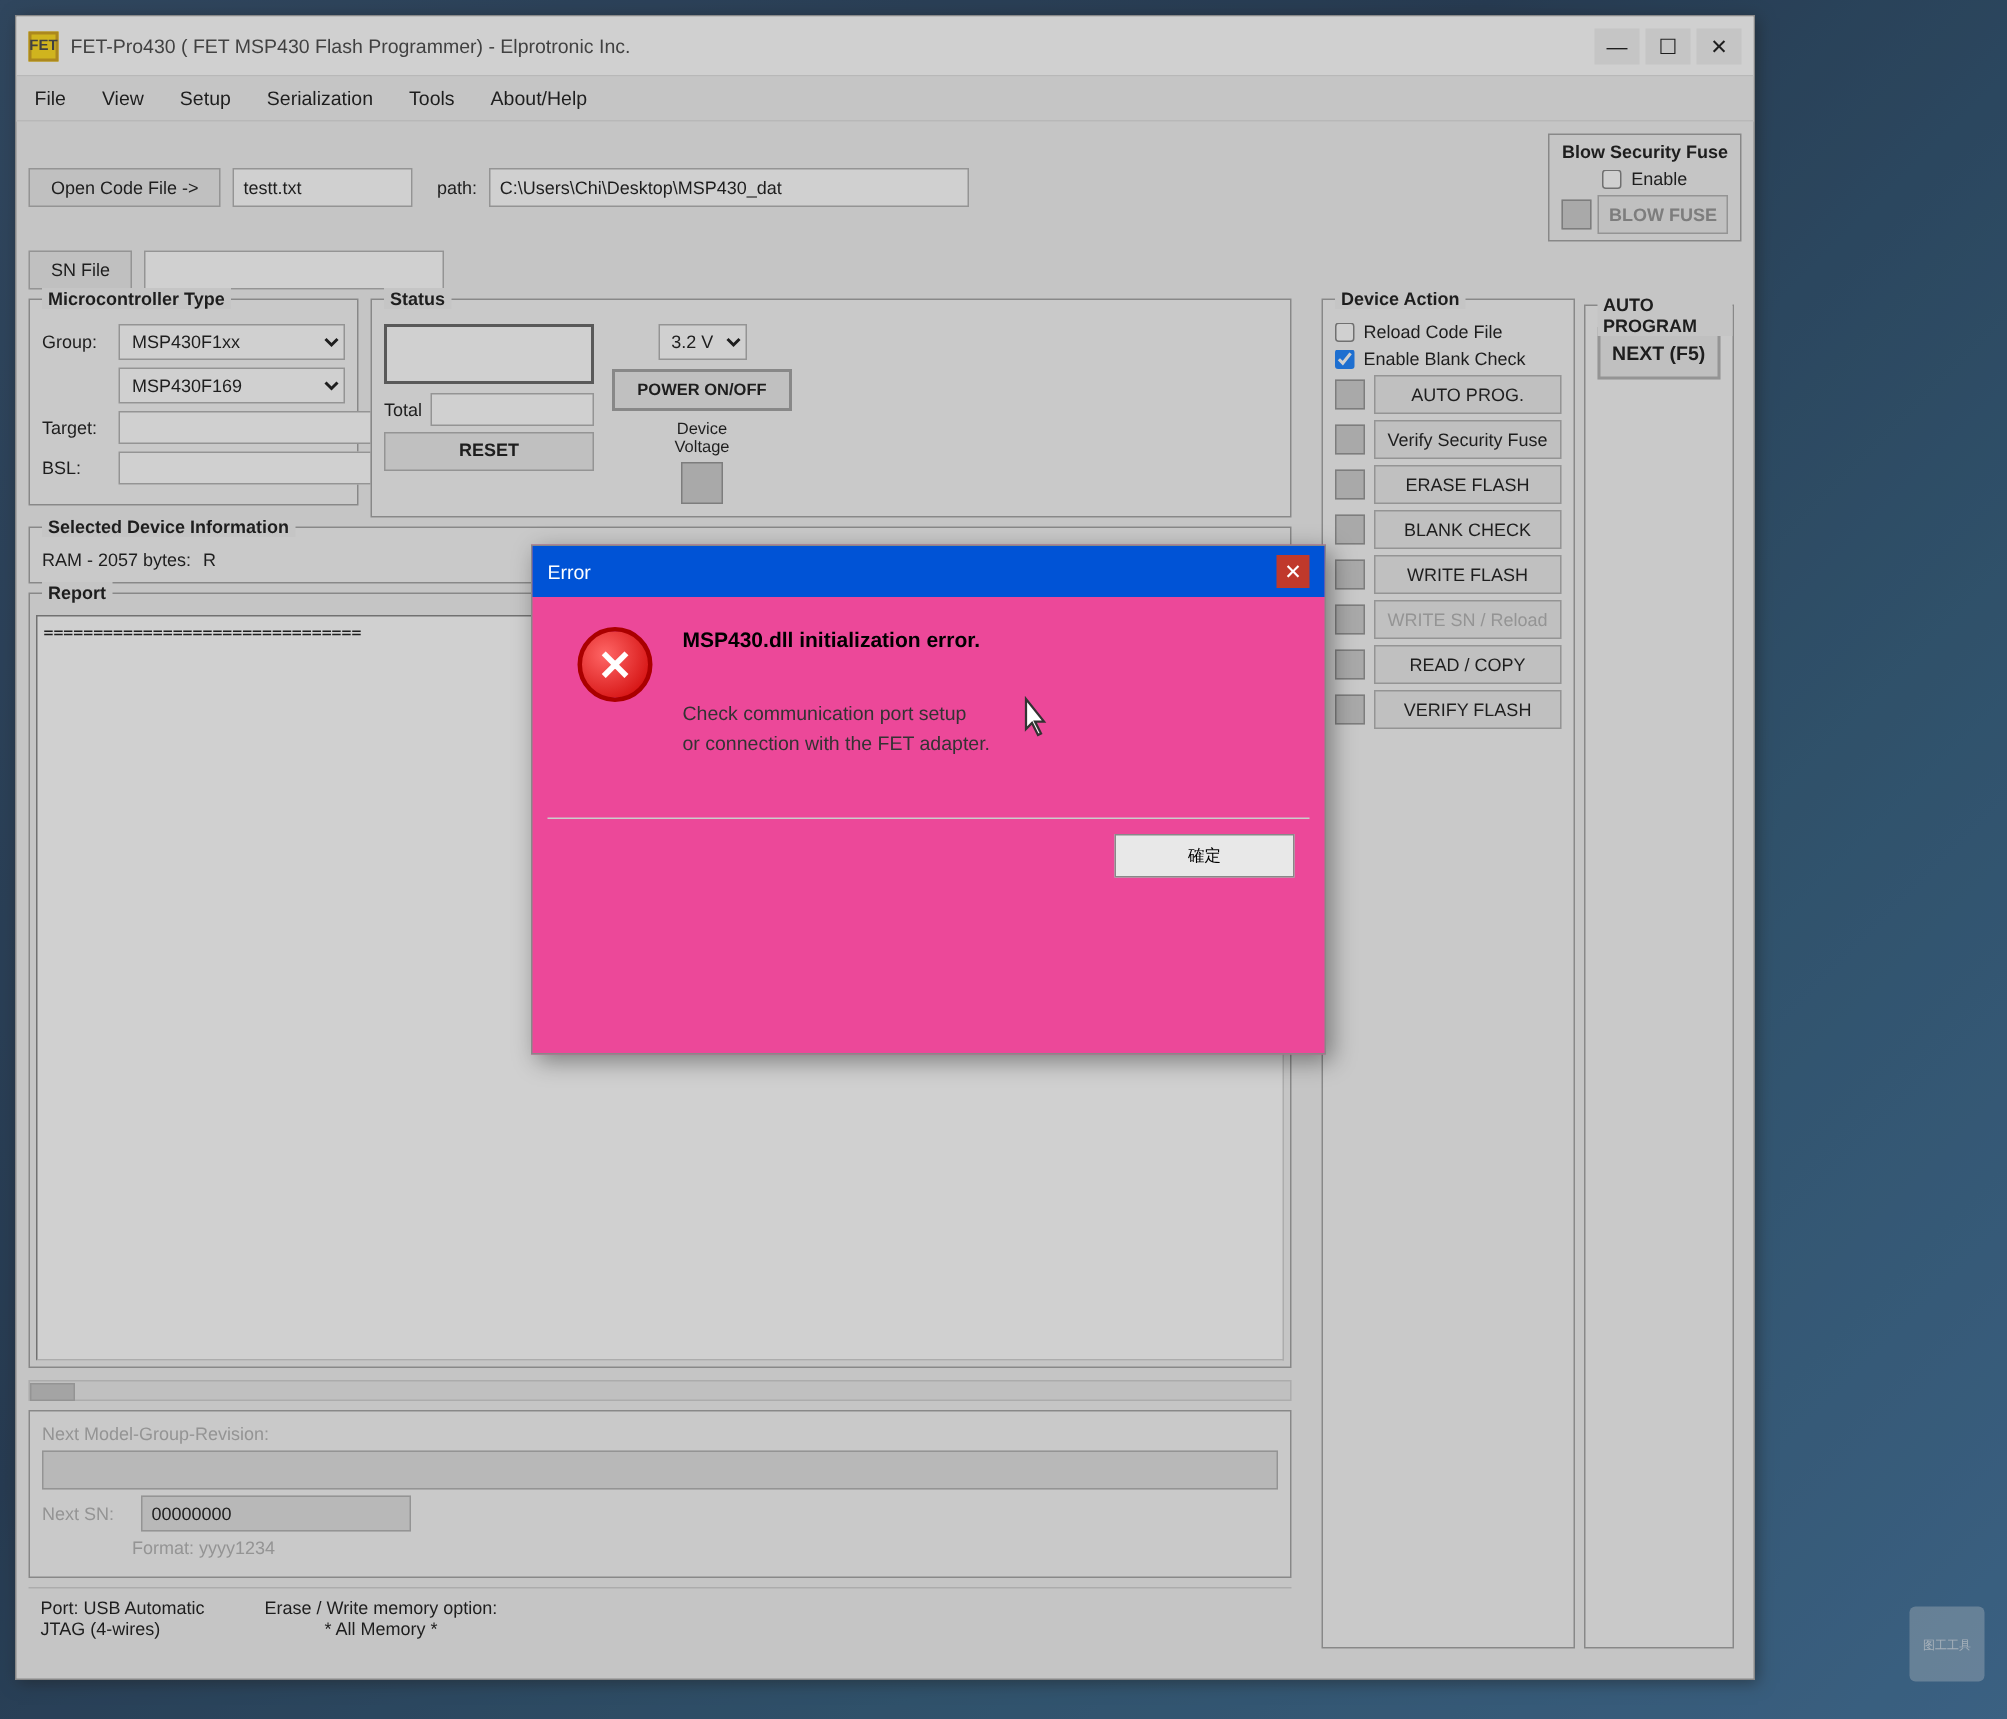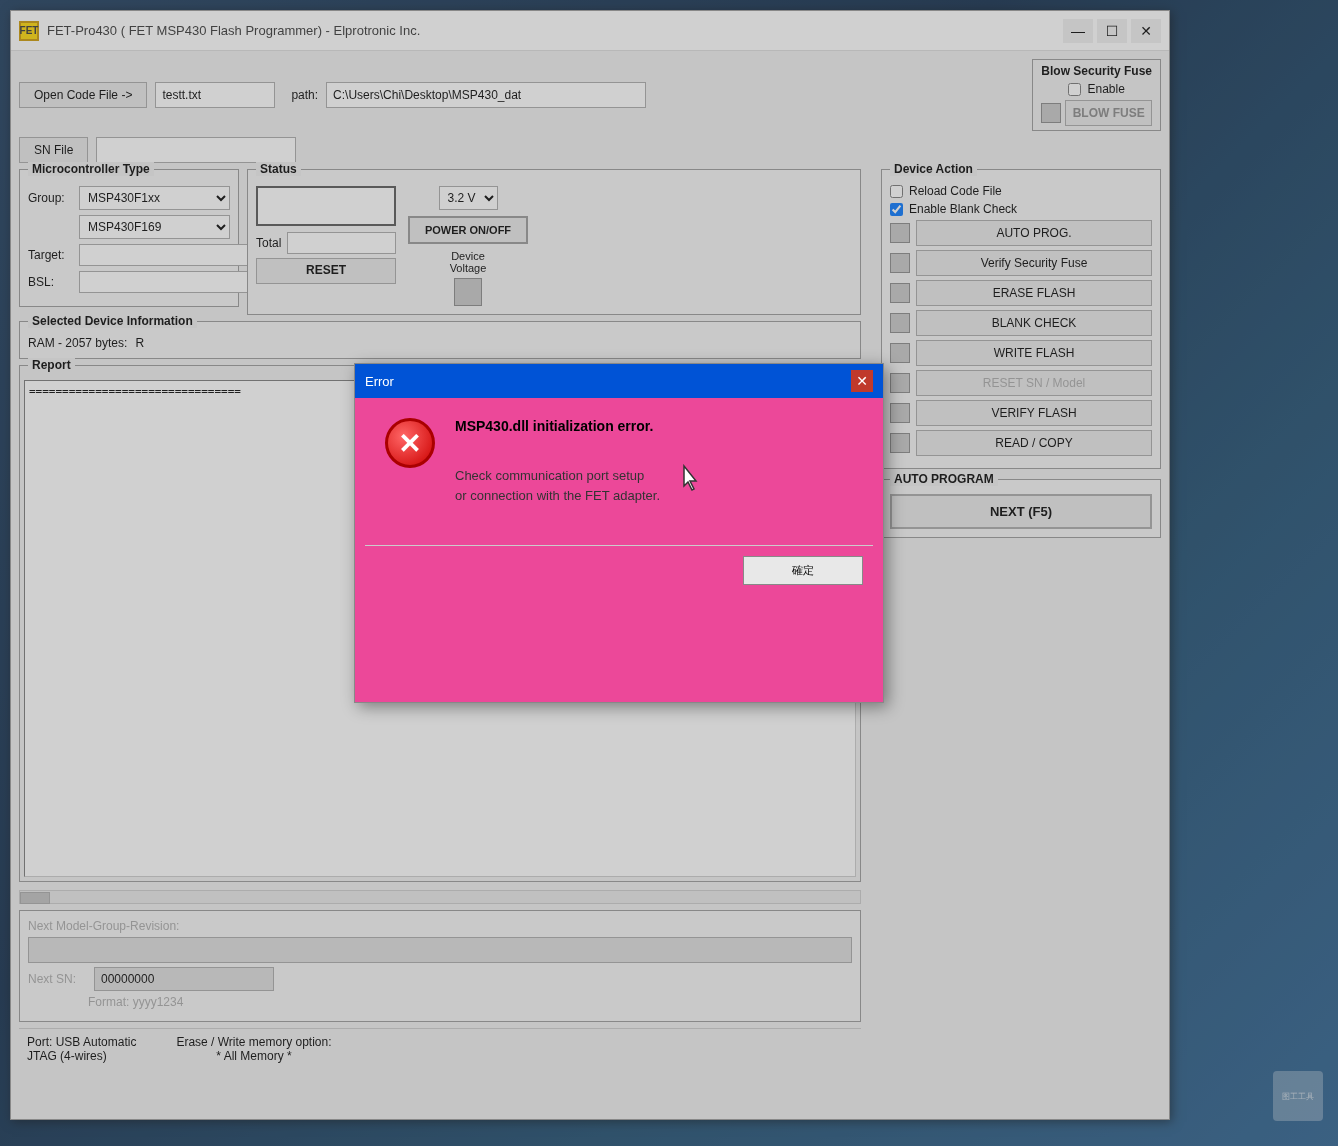--- a/index.html
+++ b/index.html
@@ -227,21 +227,21 @@
       padding: 4px;
       font-family: monospace;
       font-size: 11px;
       overflow: hidden;
     }
 
     
     .right-panel {
       width: 280px;
       display: flex;
-      flex-direction: column;
+      flex-direction: row;
       gap: 6px;
     }
 
     .fuse-group {
       border: 1px solid #999;
       padding: 8px;
       padding-top: 14px;
       position: relative;
       background: #f5f5f5;
     }
@@ -489,20 +489,28 @@
       <span>FET</span>
     </div>
     <span class="title-bar-text">FET-Pro430  ( FET MSP430 Flash Programmer)  -  Elprotronic Inc.</span>
     <div class="title-bar-buttons">
       <button class="title-btn">—</button>
       <button class="title-btn">☐</button>
       <button class="title-btn close">✕</button>
     </div>
   </div>
 
+  <div class="menu-bar">
+    <div class="menu-item">File</div>
+    <div class="menu-item">View</div>
+    <div class="menu-item">Setup</div>
+    <div class="menu-item">Serialization</div>
+    <div class="menu-item">Tools</div>
+    <div class="menu-item">About/Help</div>
+  </div>
 
   <div class="content">
 
     <div class="toolbar-row">
       <button class="btn" style="padding: 5px 14px; font-size:12px;">Open Code File   -&gt;</button>
       <input class="input-field" style="width: 120px;" value="testt.txt">
       <span style="font-size:12px; margin-left:8px;">path:</span>
       <input class="input-field" style="flex: 1 1 0%; max-width: 320px;" value="C:\Users\Chi\Desktop\MSP430_dat">
 
       <div style="margin-left: auto; border: 1px solid #999; padding: 4px 8px;">
@@ -663,29 +671,29 @@
           <div class="action-btn-row">
             <div class="indicator"></div>
             <button class="action-btn">BLANK CHECK</button>
           </div>
           <div class="action-btn-row">
             <div class="indicator"></div>
             <button class="action-btn">WRITE FLASH</button>
           </div>
           <div class="action-btn-row">
             <div class="indicator"></div>
-            <button class="action-btn disabled">RESET SN / Model</button>
+            <button class="action-btn disabled">WRITE SN / Reload</button>
+          </div>
+          <div class="action-btn-row">
+            <div class="indicator"></div>
+            <button class="action-btn">READ / COPY</button>
           </div>
           <div class="action-btn-row">
             <div class="indicator"></div>
             <button class="action-btn">VERIFY FLASH</button>
-          </div>
-          <div class="action-btn-row">
-            <div class="indicator"></div>
-            <button class="action-btn">READ / COPY</button>
           </div>
         </div>
 
         <div class="auto-prog-section">
           <span class="group-label">AUTO PROGRAM</span>
           <button class="next-btn">NEXT  (F5)</button>
         </div>
 
       </div>
     </div>

